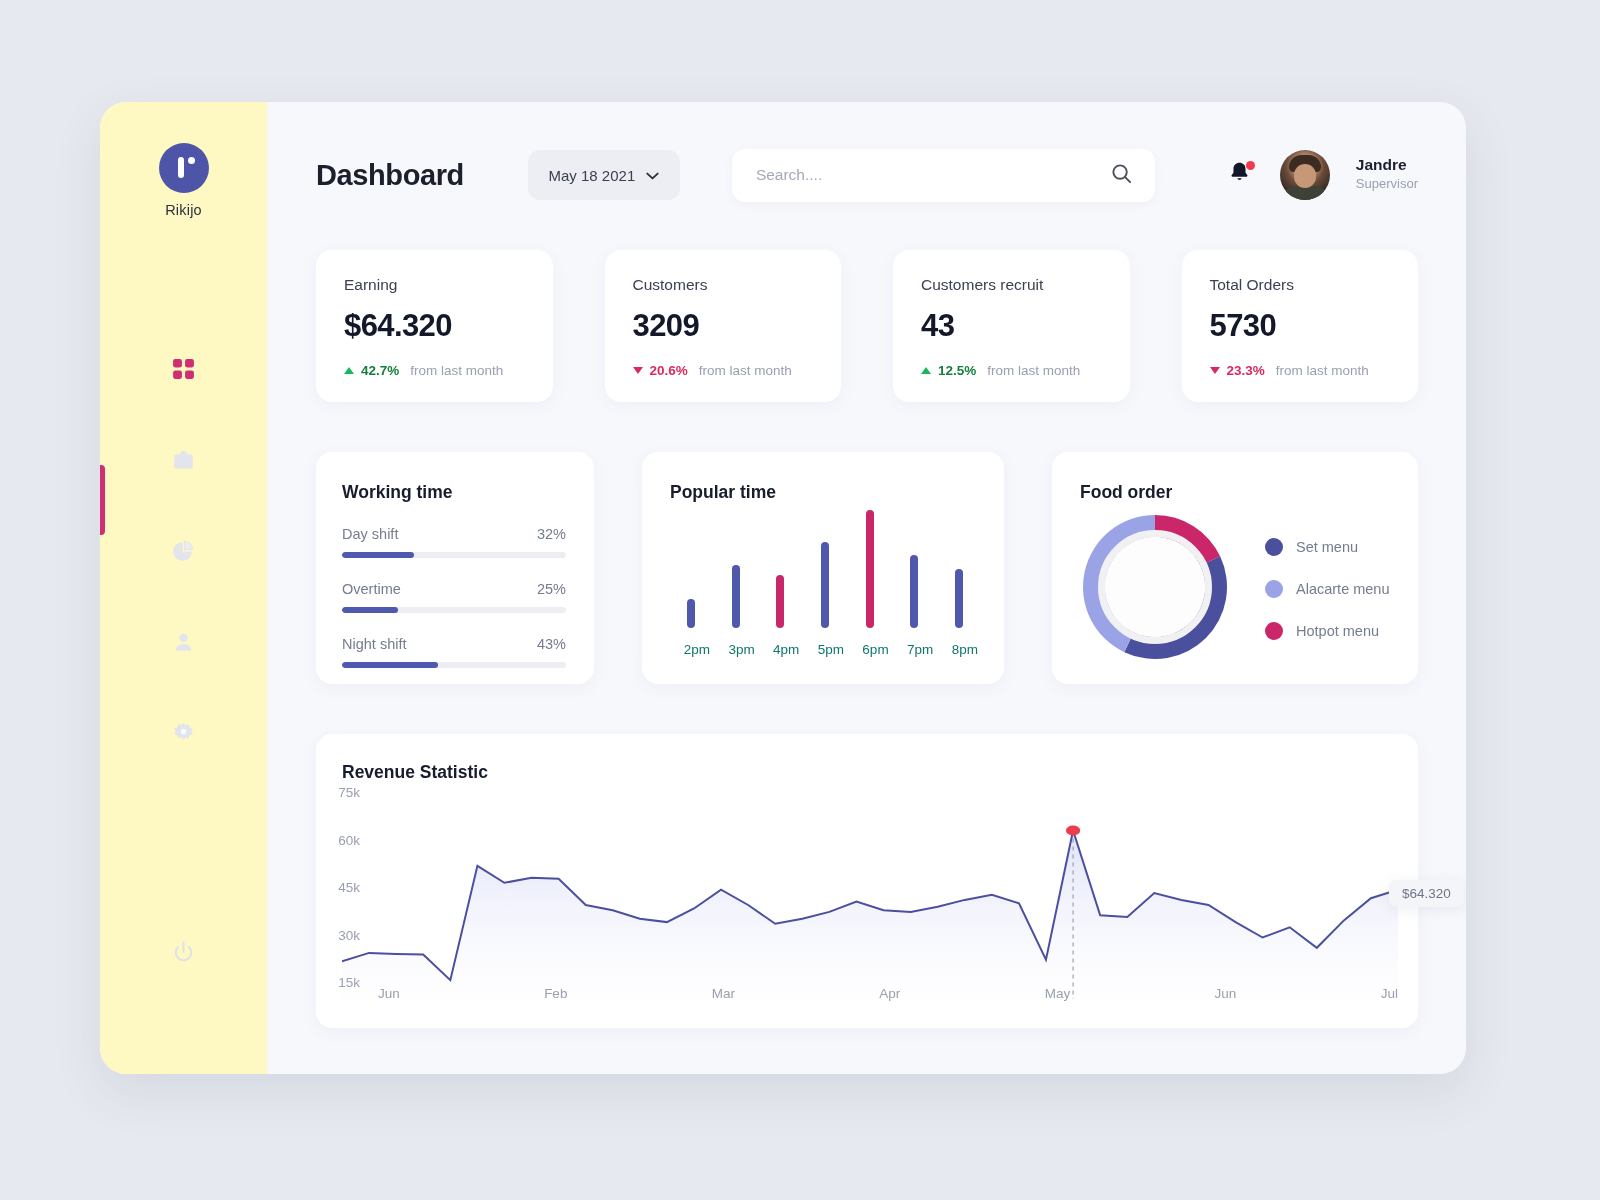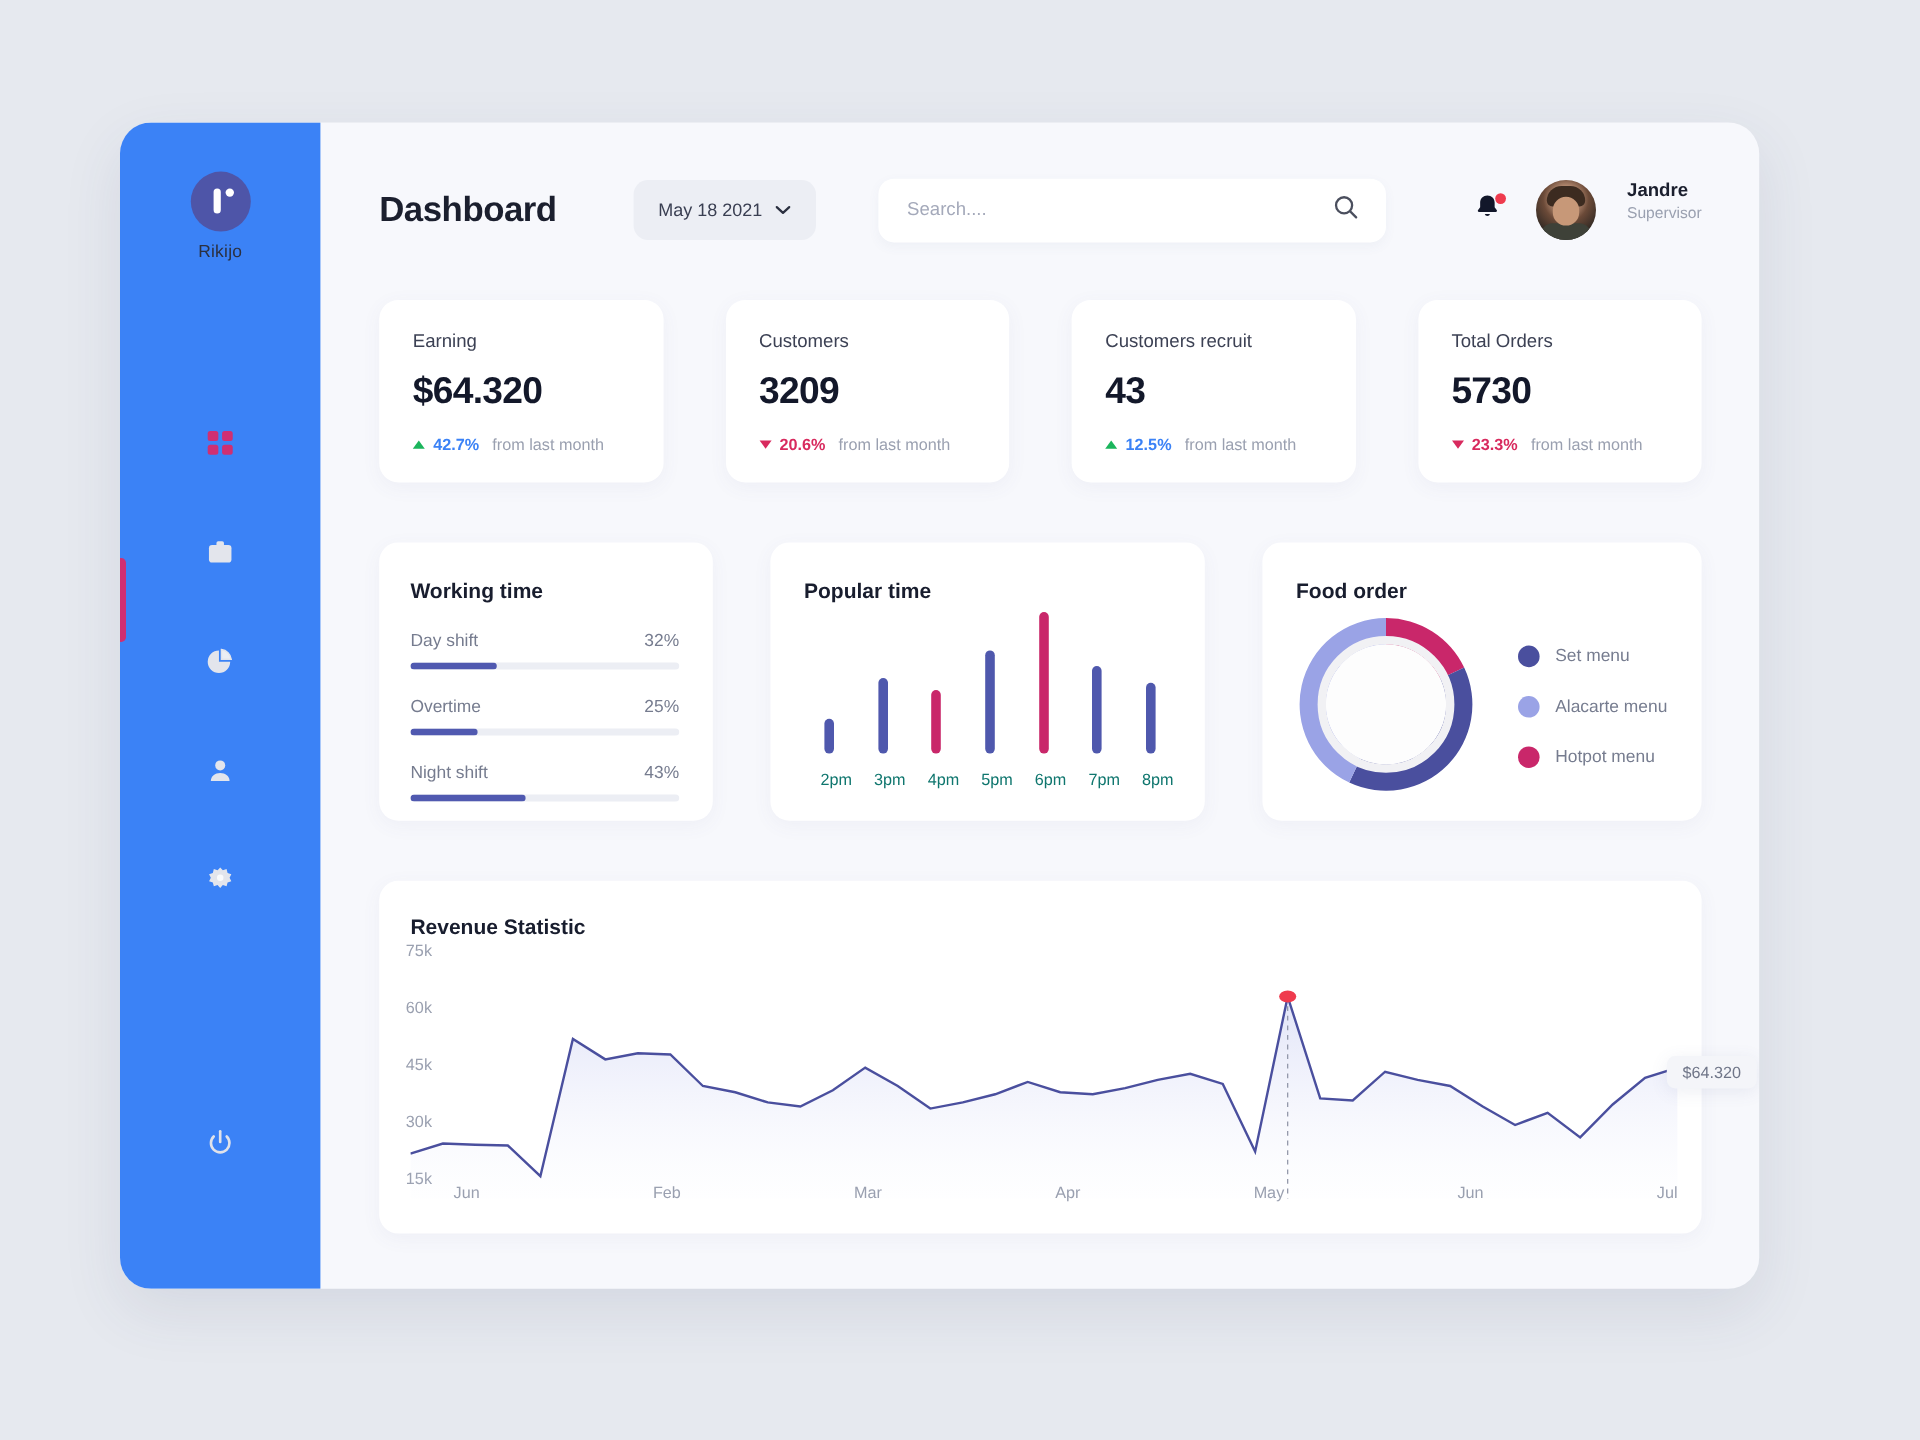--- a/index.html
+++ b/index.html
@@ -16,21 +16,21 @@
     background: #f7f8fc;
     border-radius: 26px;
     display: flex;
     overflow: hidden;
     box-shadow: 0 18px 50px rgba(60,70,110,0.10);
   }
 
   
   .sidebar {
     width: 167px;
-    background: #3b82f6;
+    background: #fef9c3;
     position: relative;
     flex: 0 0 167px;
     display: flex;
     flex-direction: column;
     align-items: center;
   }
   .brand { margin-top: 41px; display: flex; flex-direction: column; align-items: center; }
   .brand-logo {
     width: 50px; height: 50px; border-radius: 50%;
     background: #4e55a8;
@@ -112,21 +112,21 @@
   .search-wrap input::placeholder { color: #a4a9ba; }
   .header-right {
     margin-left: auto;
     display: flex; align-items: center; gap: 26px;
   }
   .bell { position: relative; width: 26px; height: 30px; cursor: pointer; }
   .bell .badge {
     position: absolute; right: -1px; top: 1px;
     width: 9px; height: 9px; border-radius: 50%; background: #ef3b4e;
   }
-  .profile { display: flex; align-items: flex-start; gap: 26px; cursor: pointer; }
+  .profile { display: flex; align-items: center; gap: 26px; cursor: pointer; }
   .avatar {
     width: 50px; height: 50px; border-radius: 50%;
     background: radial-gradient(circle at 50% 32%, #c79b80 0 20%, #6b4a38 45%, #2c2622 78%, #181512 100%);
     overflow: hidden; position: relative;
     flex: 0 0 50px;
   }
   .avatar .hair { position:absolute; left:9px; top:5px; width:32px; height:17px; border-radius:16px 16px 6px 6px; background:#3c2b20; }
   .avatar .face  { position:absolute; left:14px; top:14px; width:22px; height:24px; border-radius:11px 11px 11px 11px; background:#c79878; }
   .avatar .body  { position:absolute; left:4px; bottom:-2px; width:42px; height:16px; border-radius:10px 10px 0 0; background:#3e4138; }
   .profile-name { font-size: 15.5px; font-weight: 700; color: #1b1f2e; line-height: 1.2; }
@@ -152,21 +152,21 @@
   .stat-label { font-size: 15.5px; color: #3c4154; }
   .stat-value {
     font-size: 31px; font-weight: 700; color: #13182a;
     margin-top: 14px; letter-spacing: -0.6px;
   }
   .stat-delta { display: flex; align-items: center; gap: 7px; margin-top: 19px; }
   .tri { width: 0; height: 0; }
   .tri.up { border-left: 5px solid transparent; border-right: 5px solid transparent; border-bottom: 7px solid #1bb55c; }
   .tri.down { border-left: 5px solid transparent; border-right: 5px solid transparent; border-top: 7px solid #d82a5e; }
   .delta-pct { font-size: 13.5px; font-weight: 700; }
-  .delta-pct.up { color: #3b82f6; }
+  .delta-pct.up { color: #15803d; }
   .delta-pct.down { color: #d82a5e; }
   .delta-note { font-size: 13.5px; color: #9aa0b0; margin-left: 4px; }
 
   
   .row2 { display: flex; gap: 48px; margin-top: 50px; }
   .card-title { font-size: 17.5px; font-weight: 700; color: #181d2e; }
 
   .working-card { flex: 0 0 278px; height: 232px; padding: 30px 28px 0 26px; }
   .bar-block { margin-top: 23px; }
   .bar-head { display: flex; justify-content: space-between; align-items: baseline; }

